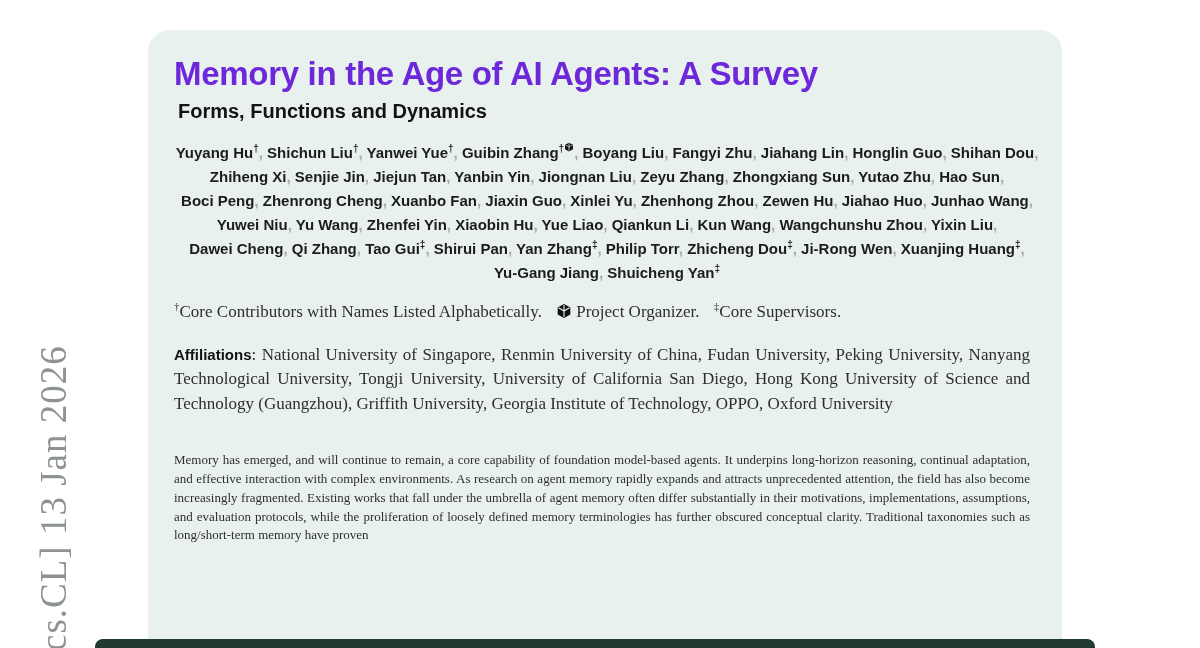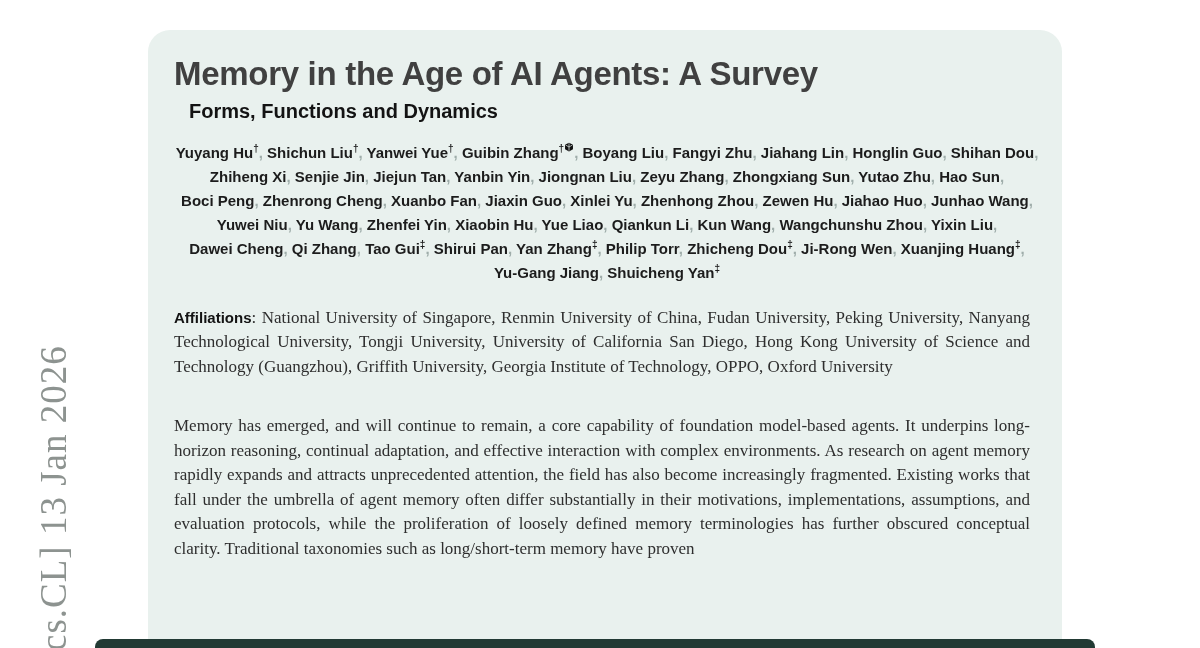--- a/index.html
+++ b/index.html
@@ -30,26 +30,26 @@
     background:#e9f1ee;
     border-radius:22px;
     padding:25px 34px 0 26px;
     box-sizing:border-box;
   }
 
   .title {
     margin:0;
     font-size:33px;
     font-weight:700;
-    color:#404040;
+    color:#6d28d9;
     letter-spacing:-0.3px;
     line-height:1.15;
   }
   .subtitle {
-    margin:7px 0 0 15px;
+    margin:7px 0 0 4px;
     font-size:20px;
     font-weight:700;
     color:#131313;
   }
 
   .authors {
     margin:18px 0 0 0;
     width:866px;
     font-size:15px;
     font-weight:700;
@@ -85,21 +85,21 @@
     font-family:"Liberation Sans", sans-serif;
     font-weight:700;
     font-size:15px;
     color:#131313;
   }
 
   .abstract {
     margin:35px 0 0 0;
     width:856px;
     font-family:"Liberation Serif", serif;
-    font-size:17px;
+    font-size:13px;
     line-height:1.44;
     color:#2e2e2e;
     text-align:justify;
   }
 
   .bottom-bar {
     position:absolute;
     left:95px; top:639px;
     width:1000px; height:12px;
     background:#223a34;
@@ -116,20 +116,28 @@
 
   <h1 class="title">Memory in the Age of AI Agents: A Survey</h1>
 
   <h2 class="subtitle">Forms, Functions and Dynamics</h2>
 
   <p class="authors" id="authors"><span class="author">Yuyang Hu<sup>†</sup><span class="sep">,</span></span>  <span class="author">Shichun Liu<sup>†</sup><span class="sep">,</span></span>  <span class="author">Yanwei Yue<sup>†</sup><span class="sep">,</span></span>  <span class="author">Guibin Zhang<sup>†</sup><span class="cube-sup"><svg width="10" height="10" viewBox="0 0 24 24">
             <path d="M12 1.5 L21.5 6.75 V17.25 L12 22.5 L2.5 17.25 V6.75 Z" fill="#101010"></path>
             <path d="M12 3 V12 M3.8 7.2 L12 12 L20.2 7.2 M12 12 V21" stroke="#e9f1ee" stroke-width="1.7" fill="none"></path>
           </svg></span><span class="sep">,</span></span>  <span class="author">Boyang Liu<span class="sep">,</span></span>  <span class="author">Fangyi Zhu<span class="sep">,</span></span>  <span class="author">Jiahang Lin<span class="sep">,</span></span>  <span class="author">Honglin Guo<span class="sep">,</span></span>  <span class="author">Shihan Dou<span class="sep">,</span></span>  <span class="author">Zhiheng Xi<span class="sep">,</span></span>  <span class="author">Senjie Jin<span class="sep">,</span></span>  <span class="author">Jiejun Tan<span class="sep">,</span></span>  <span class="author">Yanbin Yin<span class="sep">,</span></span>  <span class="author">Jiongnan Liu<span class="sep">,</span></span>  <span class="author">Zeyu Zhang<span class="sep">,</span></span>  <span class="author">Zhongxiang Sun<span class="sep">,</span></span>  <span class="author">Yutao Zhu<span class="sep">,</span></span>  <span class="author">Hao Sun<span class="sep">,</span></span>  <span class="author">Boci Peng<span class="sep">,</span></span>  <span class="author">Zhenrong Cheng<span class="sep">,</span></span>  <span class="author">Xuanbo Fan<span class="sep">,</span></span>  <span class="author">Jiaxin Guo<span class="sep">,</span></span>  <span class="author">Xinlei Yu<span class="sep">,</span></span>  <span class="author">Zhenhong Zhou<span class="sep">,</span></span>  <span class="author">Zewen Hu<span class="sep">,</span></span>  <span class="author">Jiahao Huo<span class="sep">,</span></span>  <span class="author">Junhao Wang<span class="sep">,</span></span>  <span class="author">Yuwei Niu<span class="sep">,</span></span>  <span class="author">Yu Wang<span class="sep">,</span></span>  <span class="author">Zhenfei Yin<span class="sep">,</span></span>  <span class="author">Xiaobin Hu<span class="sep">,</span></span>  <span class="author">Yue Liao<span class="sep">,</span></span>  <span class="author">Qiankun Li<span class="sep">,</span></span>  <span class="author">Kun Wang<span class="sep">,</span></span>  <span class="author">Wangchunshu Zhou<span class="sep">,</span></span>  <span class="author">Yixin Liu<span class="sep">,</span></span>  <span class="author">Dawei Cheng<span class="sep">,</span></span>  <span class="author">Qi Zhang<span class="sep">,</span></span>  <span class="author">Tao Gui<sup>‡</sup><span class="sep">,</span></span>  <span class="author">Shirui Pan<span class="sep">,</span></span>  <span class="author">Yan Zhang<sup>‡</sup><span class="sep">,</span></span>  <span class="author">Philip Torr<span class="sep">,</span></span>  <span class="author">Zhicheng Dou<sup>‡</sup><span class="sep">,</span></span>  <span class="author">Ji-Rong Wen<span class="sep">,</span></span>  <span class="author">Xuanjing Huang<sup>‡</sup><span class="sep">,</span></span>  <span class="author">Yu-Gang Jiang<span class="sep">,</span></span>  <span class="author">Shuicheng Yan<sup>‡</sup></span></p>
 
+  <p class="footnote">
+    <sup>†</sup><span>Core Contributors with Names Listed Alphabetically.</span><span class="gap"></span>
+    <span class="cube-inline"><svg width="16" height="16" viewBox="0 0 24 24">
+          <path d="M12 1.5 L21.5 6.75 V17.25 L12 22.5 L2.5 17.25 V6.75 Z" fill="#101010"></path>
+          <path d="M12 3 V12 M3.8 7.2 L12 12 L20.2 7.2 M12 12 V21" stroke="#e9f1ee" stroke-width="1.7" fill="none"></path>
+        </svg></span><span>Project Organizer.</span><span class="gap"></span>
+    <sup>‡</sup><span>Core Supervisors.</span>
+  </p>
 
   <p class="affiliations">
     <span class="label">Affiliations</span><span>: National University of Singapore, Renmin University of China, Fudan University, Peking University, Nanyang Technological University, Tongji University, University of California San Diego, Hong Kong University of Science and Technology (Guangzhou), Griffith University, Georgia Institute of Technology, OPPO, Oxford University</span>
   </p>
 
   <p class="abstract">Memory has emerged, and will continue to remain, a core capability of foundation model-based agents. It underpins long-horizon reasoning, continual adaptation, and effective interaction with complex environments. As research on agent memory rapidly expands and attracts unprecedented attention, the field has also become increasingly fragmented. Existing works that fall under the umbrella of agent memory often differ substantially in their motivations, implementations, assumptions, and evaluation protocols, while the proliferation of loosely defined memory terminologies has further obscured conceptual clarity. Traditional taxonomies such as long/short-term memory have proven</p>
 
 </div>
 
 <div class="bottom-bar"></div>

